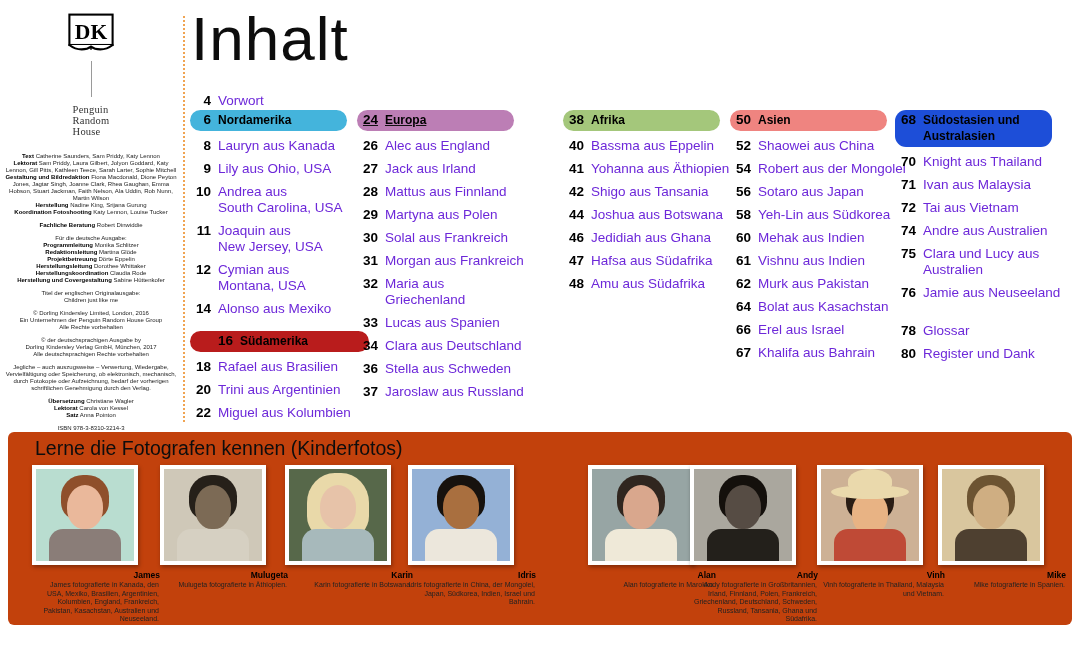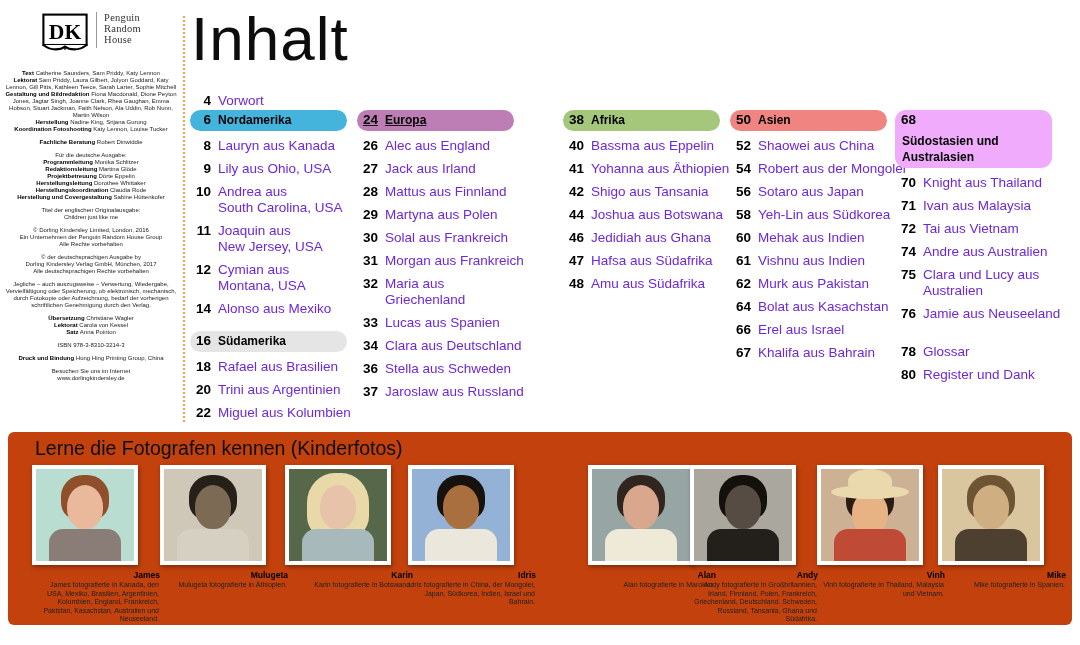--- a/index.html
+++ b/index.html
@@ -1,21 +1,21 @@
 <!DOCTYPE html>
 <html><head>
 <meta charset="utf-8">
 <style>
   html,body{margin:0;padding:0;background:#ffffff;}
   .page{position:relative;width:1080px;height:645px;background:#fff;overflow:hidden;
         font-family:"Liberation Sans",sans-serif;color:#111;}
 
   
   .imprint{position:absolute;left:4px;top:12px;width:174px;text-align:center;}
-  .logo-row{display:flex;justify-content:center;gap:7px;margin-bottom:16px;}
+  .logo-row{display:flex;justify-content:center;align-items:center;gap:7px;margin-bottom:16px;flex-direction:column;}
   .dk-svg{width:48px;height:42px;display:block;}
   .logo-sep{width:1px;height:36px;background:#9a9a9a;}
   .prh{font-family:"Liberation Serif",serif;font-size:10.5px;line-height:11px;color:#333;
        text-align:left;letter-spacing:.2px;}
   .ib{margin-bottom:6px;font-size:6px;line-height:7px;color:#222;}
   .ib b{color:#000;}
 
   
   .divider{position:absolute;left:183px;top:16px;height:406px;border-left:2px dotted #f0a452;}
 
@@ -171,21 +171,21 @@
               <span class="num">12</span>
               <span class="nm">Cymian aus
 Montana, USA</span>
             </div>
             <div class="entry">
               <span class="num">14</span>
               <span class="nm">Alonso aus Mexiko</span>
             </div>
           </div>
           <div class="sec">
-            <div class="hdr" style="background: #e5e5e5;">
+            <div class="hdr" style="background: #b91c1c; padding-left: 22px;">
               <span class="num">16</span>
               <span class="ttl">Südamerika</span>
             </div>
             <div class="entry">
               <span class="num">18</span>
               <span class="nm">Rafael aus Brasilien</span>
             </div>
             <div class="entry">
               <span class="num">20</span>
               <span class="nm">Trini aus Argentinien</span>
@@ -328,21 +328,21 @@
               <span class="nm">Erel aus Israel</span>
             </div>
             <div class="entry">
               <span class="num">67</span>
               <span class="nm">Khalifa aus Bahrain</span>
             </div>
           </div>
         </div>
         <div class="col">
           <div class="sec">
-            <div class="hdr" style="background: #f0abfc; flex-direction: column;">
+            <div class="hdr" style="background: #1d4ed8;">
               <span class="num">68</span>
               <span class="ttl">Südostasien und
 Australasien</span>
             </div>
             <div class="entry">
               <span class="num">70</span>
               <span class="nm">Knight aus Thailand</span>
             </div>
             <div class="entry">
               <span class="num">71</span>

